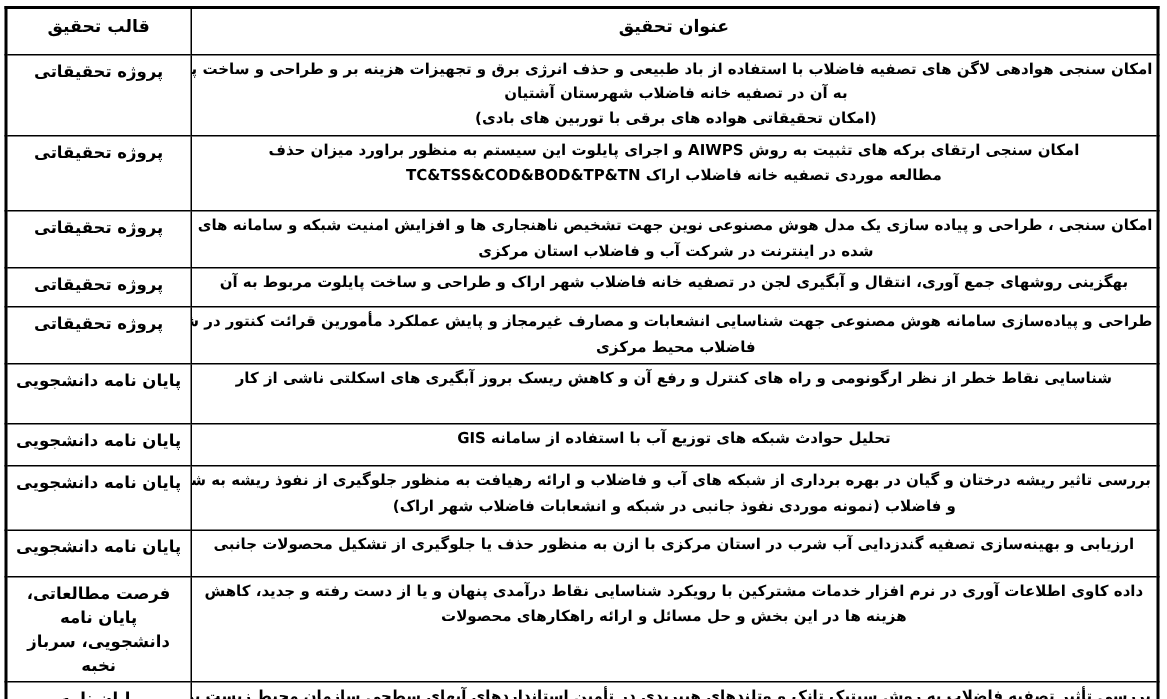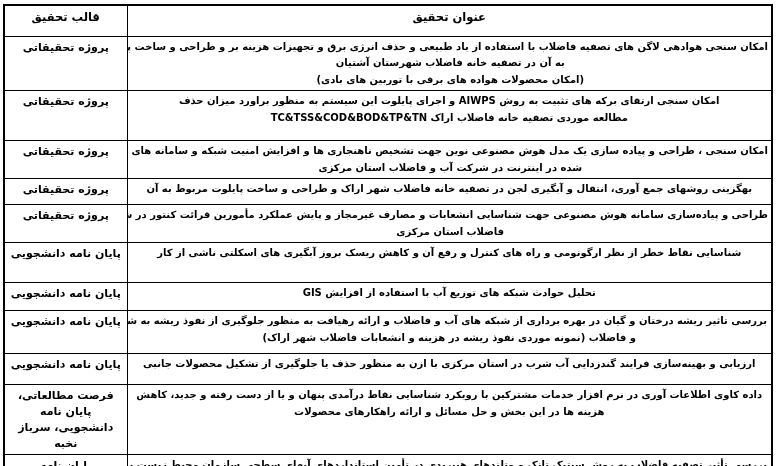--- a/index.html
+++ b/index.html
@@ -79,21 +79,21 @@
       <tr>
         <th>عنوان تحقیق</th>
         <th>قالب تحقیق</th>
       </tr>
     </thead>
     <tbody id="rows-body">
         <tr>
     <td class="title-cell">
             <div class="line">امکان سنجی هوادهی لاگن های تصفیه فاضلاب با استفاده از باد طبیعی و حذف انرژی برق و تجهیزات هزینه بر و طراحی و ساخت پایلوت مربوط</div>
             <div class="line">به آن در تصفیه خانه فاضلاب شهرستان آشتیان</div>
-            <div class="line">(امکان محصولات هواده های برقی با توربین های بادی)</div>
+            <div class="line">(امکان تحقیقاتی هواده های برقی با توربین های بادی)</div>
           </td>
     <td class="format-cell">پروژه تحقیقاتی</td>
   </tr>
         <tr>
     <td class="title-cell">
             <div class="line">امکان سنجی ارتقای برکه های تثبیت به روش AIWPS و اجرای پایلوت این سیستم به منظور براورد میزان حذف</div>
             <div class="line">مطالعه موردی تصفیه خانه فاضلاب اراک TC&amp;TSS&amp;COD&amp;BOD&amp;TP&amp;TN</div>
           </td>
     <td class="format-cell">پروژه تحقیقاتی</td>
   </tr>
@@ -106,46 +106,46 @@
   </tr>
         <tr>
     <td class="title-cell">
             <div class="line">بهگزینی روشهای جمع آوری، انتقال و آبگیری لجن در تصفیه خانه فاضلاب شهر اراک و طراحی و ساخت پایلوت مربوط به آن</div>
           </td>
     <td class="format-cell">پروژه تحقیقاتی</td>
   </tr>
         <tr>
     <td class="title-cell">
             <div class="line">طراحی و پیاده‌سازی سامانه هوش مصنوعی جهت شناسایی انشعابات و مصارف غیرمجاز و پایش عملکرد مأمورین قرائت کنتور در شرکت آب و</div>
-            <div class="line">فاضلاب استان مرکزی</div>
+            <div class="line">فاضلاب محیط مرکزی</div>
           </td>
     <td class="format-cell">پروژه تحقیقاتی</td>
   </tr>
         <tr>
     <td class="title-cell">
             <div class="line">شناسایی نقاط خطر از نظر ارگونومی و راه های کنترل و رفع آن و کاهش ریسک بروز آبگیری های اسکلتی ناشی از کار</div>
           </td>
     <td class="format-cell">پایان نامه دانشجویی</td>
   </tr>
         <tr>
     <td class="title-cell">
-            <div class="line">تحلیل حوادث شبکه های توزیع آب با استفاده از افزایش GIS</div>
+            <div class="line">تحلیل حوادث شبکه های توزیع آب با استفاده از سامانه GIS</div>
           </td>
     <td class="format-cell">پایان نامه دانشجویی</td>
   </tr>
         <tr>
     <td class="title-cell">
             <div class="line">بررسی تاثیر ریشه درختان و گیان در بهره برداری از شبکه های آب و فاضلاب و ارائه رهیافت به منظور جلوگیری از نفوذ ریشه به شبکه های آب</div>
-            <div class="line">و فاضلاب (نمونه موردی نفوذ ریشه در هزینه و انشعابات فاضلاب شهر اراک)</div>
+            <div class="line">و فاضلاب (نمونه موردی نفوذ جانبی در شبکه و انشعابات فاضلاب شهر اراک)</div>
           </td>
     <td class="format-cell">پایان نامه دانشجویی</td>
   </tr>
         <tr>
     <td class="title-cell">
-            <div class="line">ارزیابی و بهینه‌سازی فرایند گندزدایی آب شرب در استان مرکزی با ازن به منظور حذف یا جلوگیری از تشکیل محصولات جانبی</div>
+            <div class="line">ارزیابی و بهینه‌سازی تصفیه گندزدایی آب شرب در استان مرکزی با ازن به منظور حذف یا جلوگیری از تشکیل محصولات جانبی</div>
           </td>
     <td class="format-cell">پایان نامه دانشجویی</td>
   </tr>
         <tr>
     <td class="title-cell">
             <div class="line">داده کاوی اطلاعات آوری در نرم افزار خدمات مشترکین با رویکرد شناسایی نقاط درآمدی پنهان و یا از دست رفته و جدید، کاهش</div>
             <div class="line">هزینه ها در این بخش و حل مسائل و ارائه راهکارهای محصولات</div>
           </td>
     <td class="format-cell">فرصت مطالعاتی، پایان نامه دانشجویی، سرباز نخبه</td>
   </tr>

